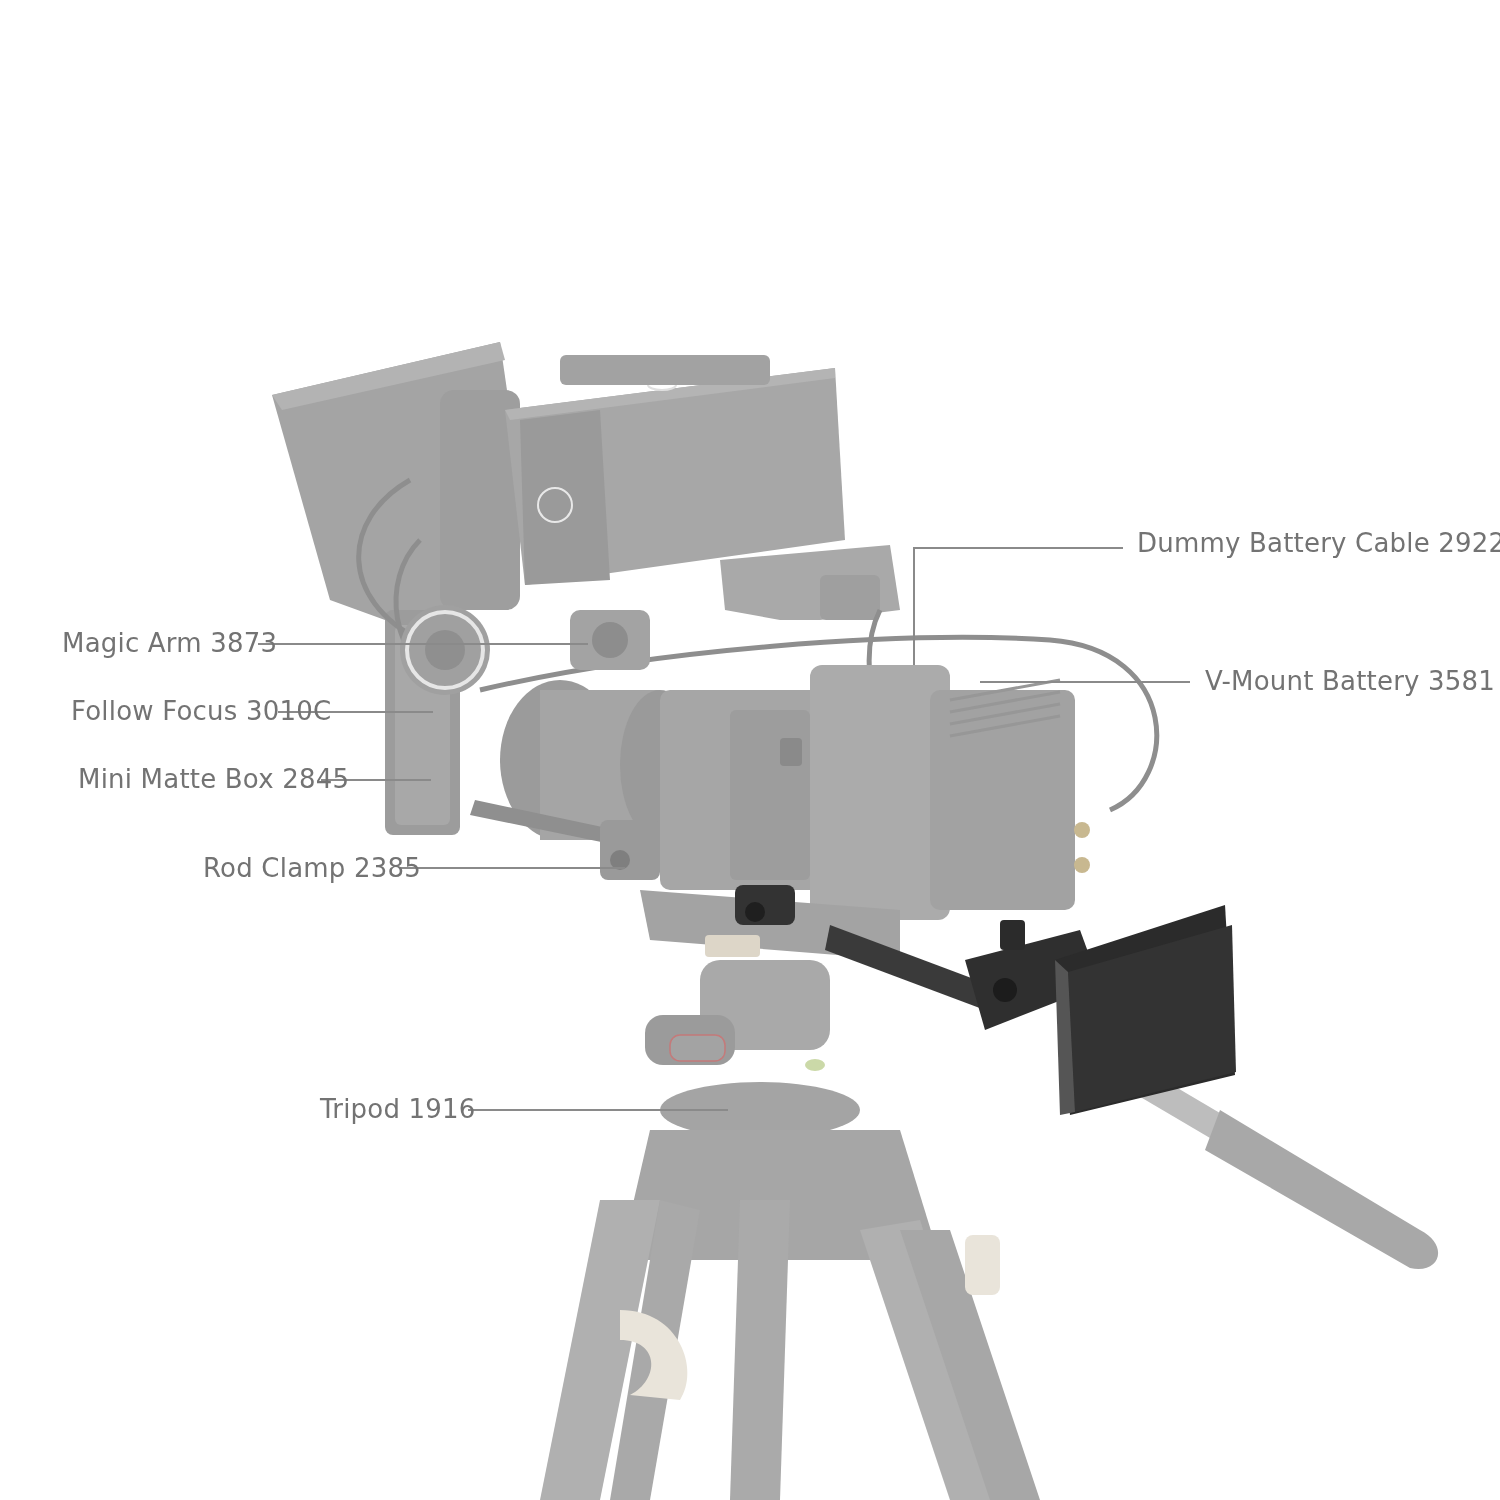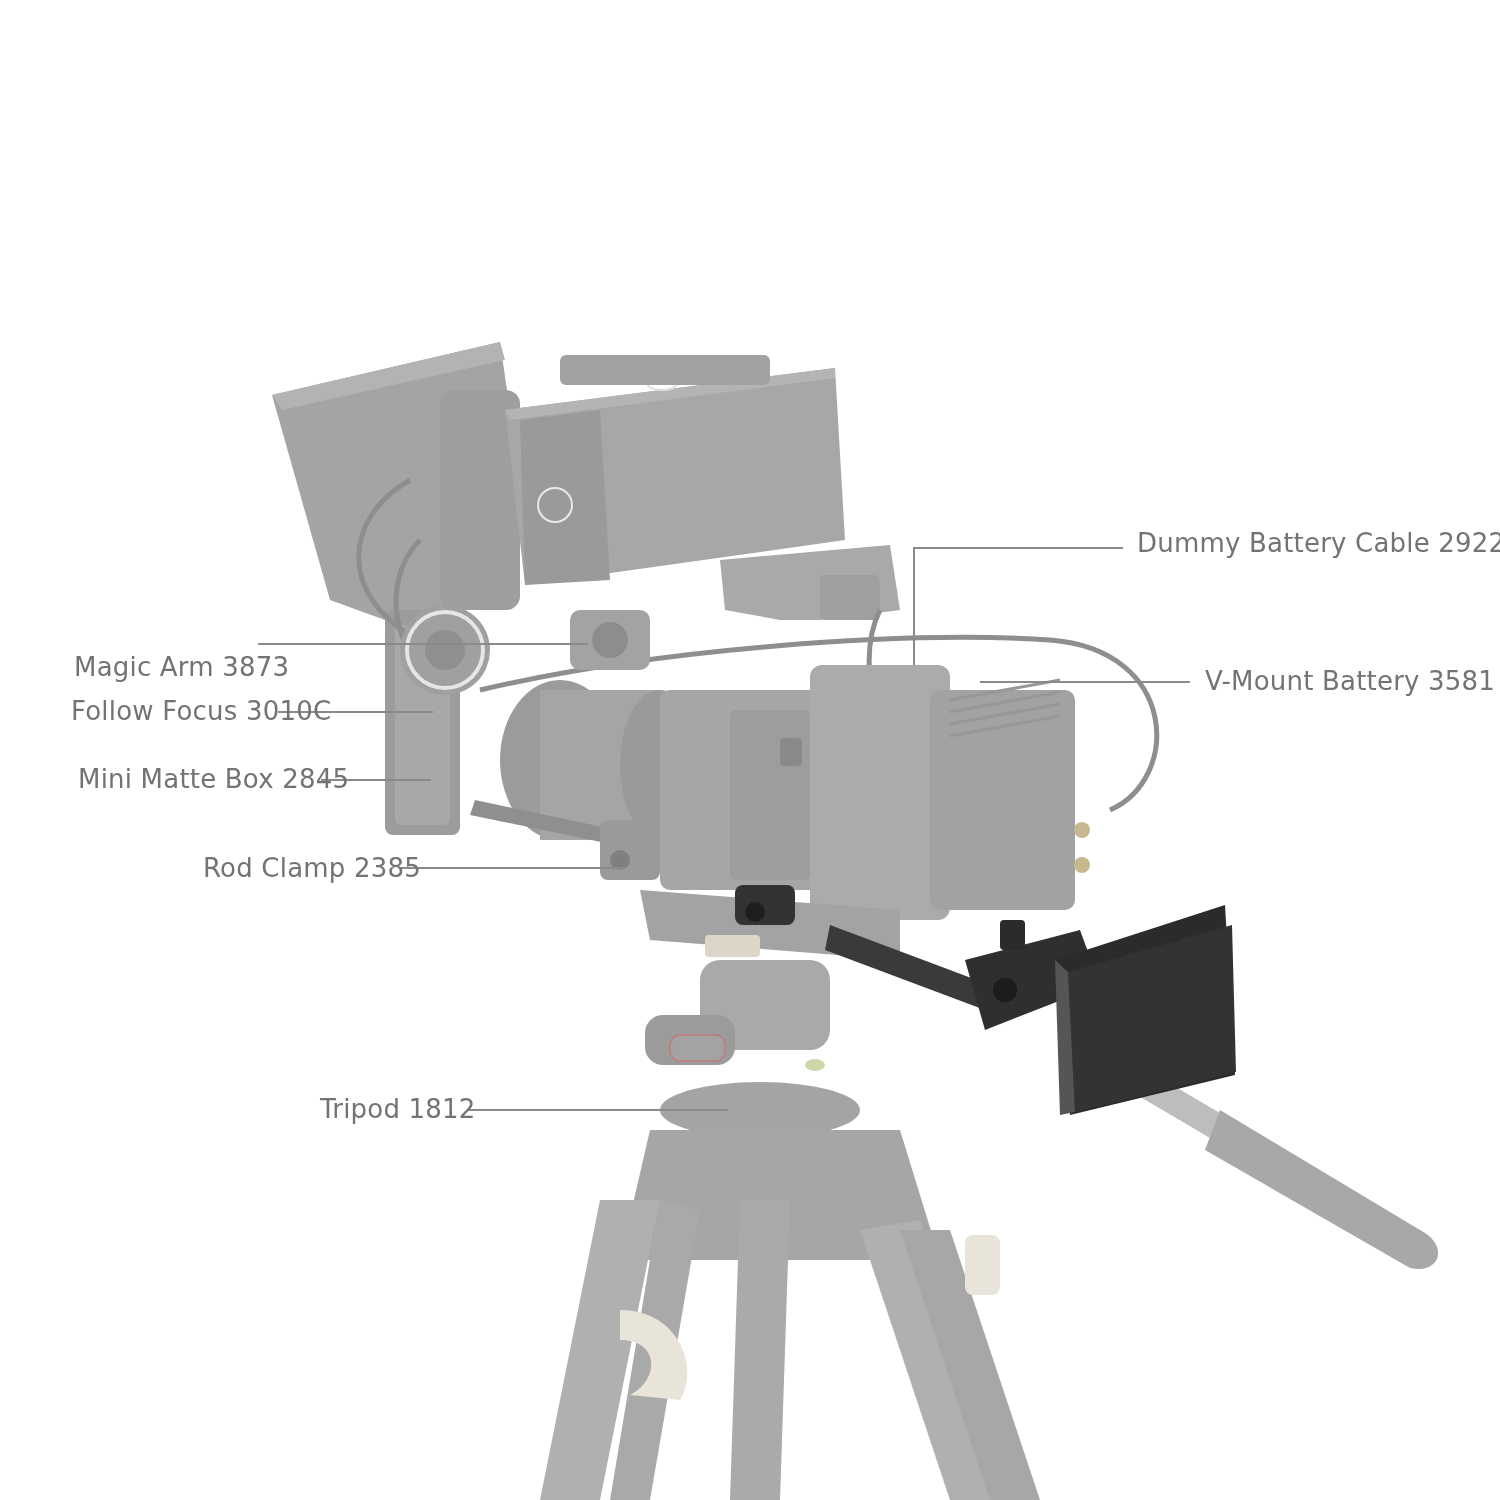--- a/index.html
+++ b/index.html
@@ -132,20 +132,20 @@
   <div class="leader" style="left:258px;top:643px;width:330px;height:2px;"></div>
   <div class="leader" style="left:278px;top:711px;width:155px;height:2px;"></div>
   <div class="leader" style="left:321px;top:779px;width:110px;height:2px;"></div>
   <div class="leader" style="left:400px;top:867px;width:225px;height:2px;"></div>
   <div class="leader" style="left:468px;top:1109px;width:260px;height:2px;"></div>
   <div class="leader" style="left:913px;top:547px;width:210px;height:2px;"></div>
   <div class="leader" style="left:913px;top:547px;width:2px;height:118px;"></div>
   <div class="leader" style="left:980px;top:681px;width:210px;height:2px;"></div>
 
   
-  <div class="callout-label" style="left:74px;top:630px;margin-top:24px;">Magic Arm 3873</div>
+  <div class="callout-label" style="left:62px;top:630px;">Magic Arm 3873</div>
   <div class="callout-label" style="left:43px;top:698px;margin-left:28px;">Follow Focus 3010C</div>
   <div class="callout-label" style="left:78px;top:766px;">Mini Matte Box 2845</div>
   <div class="callout-label" style="left:203px;top:855px;">Rod Clamp 2385</div>
-  <div class="callout-label" style="left:320px;top:1096px;">Tripod 1812</div>
+  <div class="callout-label" style="left:320px;top:1096px;">Tripod 1916</div>
   <div class="callout-label" style="left:1137px;top:530px;">Dummy Battery Cable 2922</div>
   <div class="callout-label" style="left:1205px;top:668px;text-align:center;">V-Mount Battery 3581</div>
 </div>
 
 </body></html>

